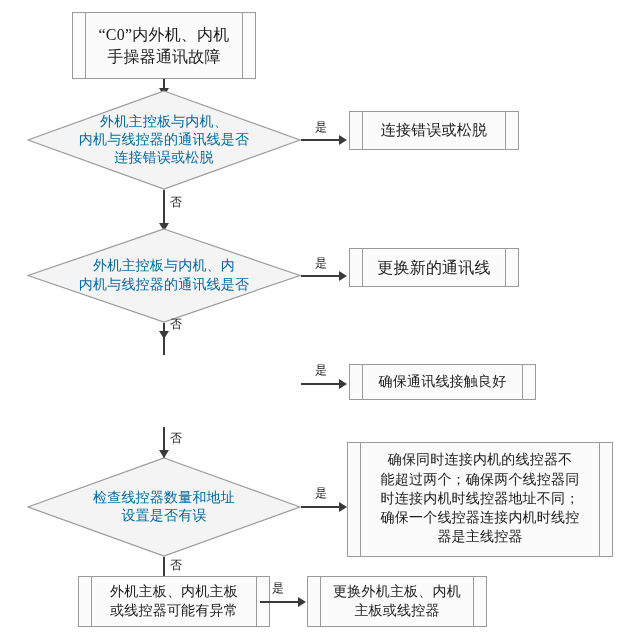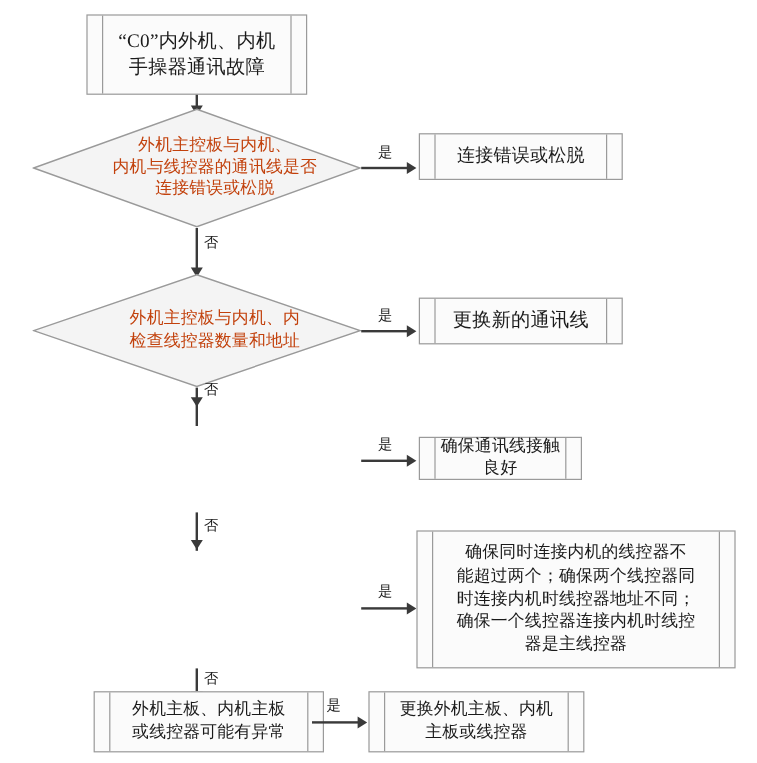--- a/index.html
+++ b/index.html
@@ -53,30 +53,30 @@
     position: absolute;
   }
   .diamond svg {
     position: absolute;
     left: 0;
     top: 0;
     display: block;
   }
   .diamond .dtext {
     position: absolute;
-    left: 15px;
+    left: 0;
     top: 0;
     width: 100%;
     height: 100%;
     display: flex;
     align-items: center;
     justify-content: center;
     text-align: center;
     line-height: 1.30;
-    color: #c2410c;
+    color: #0369a1;
     white-space: pre-line;
     letter-spacing: 0.2px;
     z-index: 2;
   }
 
   
   .conn {
     position: absolute;
     background: #3a3a3a;
   }
@@ -141,55 +141,62 @@
 
   <div class="conn v" style="left:163px; top:190px; height:36px;"></div>
   <div class="arrow-down" style="left:159px; top:223px;"></div>
   <span class="elabel" style="left:170px; top:196px;">否</span>
 
   <div class="diamond" style="left:27px; top:228px; width:274px; height:95px;">
     <svg width="274" height="95" viewBox="0 0 274 95">
       <polygon points="137,1 273,47.5 137,94 1,47.5" fill="#f4f4f4" stroke="#9a9a9a" stroke-width="1.2"></polygon>
     </svg>
     <span class="dtext" style="font-size:14px;">外机主控板与内机、内
-检查线控器数量和地址</span>
+内机与线控器的通讯线是否</span>
   </div>
 
   <div class="conn h" style="left:301px; top:275px; width:40px;"></div>
   <div class="arrow-right" style="left:339px; top:271px;"></div>
   <span class="elabel" style="left:315px; top:257px;">是</span>
 
   <div class="pbox" style="left:349px; top:248px; width:170px; height:39px;">
     <span class="ptext" style="font-size:16px;">更换新的通讯线</span>
   </div>
 
   <div class="conn v" style="left:163px; top:323px; height:32px;"></div>
   <div class="arrow-down" style="left:159px; top:331px;"></div>
   <span class="elabel" style="left:170px; top:318px;">否</span>
 
 
   <div class="conn h" style="left:301px; top:383px; width:40px;"></div>
   <div class="arrow-right" style="left:339px; top:379px;"></div>
   <span class="elabel" style="left:315px; top:364px;">是</span>
 
-  <div class="pbox" style="left:349px; top:364px; width:136px; height:36px;">
+  <div class="pbox" style="left:349px; top:364px; width:187px; height:36px;">
     <span class="ptext" style="font-size:14px;">确保通讯线接触良好</span>
   </div>
 
   <div class="conn v" style="left:163px; top:427px; height:32px;"></div>
   <div class="arrow-down" style="left:159px; top:450px;"></div>
   <span class="elabel" style="left:170px; top:432px;">否</span>
 
+  <div class="diamond" style="left:27px; top:457px; width:274px; height:100px;">
+    <svg width="274" height="100" viewBox="0 0 274 100">
+      <polygon points="137,1 273,50 137,99 1,50" fill="#f4f4f4" stroke="#9a9a9a" stroke-width="1.2"></polygon>
+    </svg>
+    <span class="dtext" style="font-size:14px;">检查线控器数量和地址
+设置是否有误</span>
+  </div>
 
   <div class="conn h" style="left:301px; top:506px; width:40px;"></div>
   <div class="arrow-right" style="left:339px; top:502px;"></div>
   <span class="elabel" style="left:315px; top:487px;">是</span>
 
   <div class="pbox" style="left:347px; top:442px; width:266px; height:115px;">
-    <span class="ptext" style="font-size:14px; line-height:1.38; text-indent:0; padding:0 14px;">确保同时连接内机的线控器不
+    <span class="ptext" style="font-size:14px; line-height:1.38; text-indent:0; padding:0 14px;font-family:Liberation Mono, monospace;">确保同时连接内机的线控器不
 能超过两个；确保两个线控器同
 时连接内机时线控器地址不同；
 确保一个线控器连接内机时线控
 器是主线控器</span>
   </div>
 
   <div class="conn v" style="left:163px; top:557px; height:26px;"></div>
   <div class="arrow-down" style="left:159px; top:576px;"></div>
   <span class="elabel" style="left:170px; top:559px;">否</span>
 

